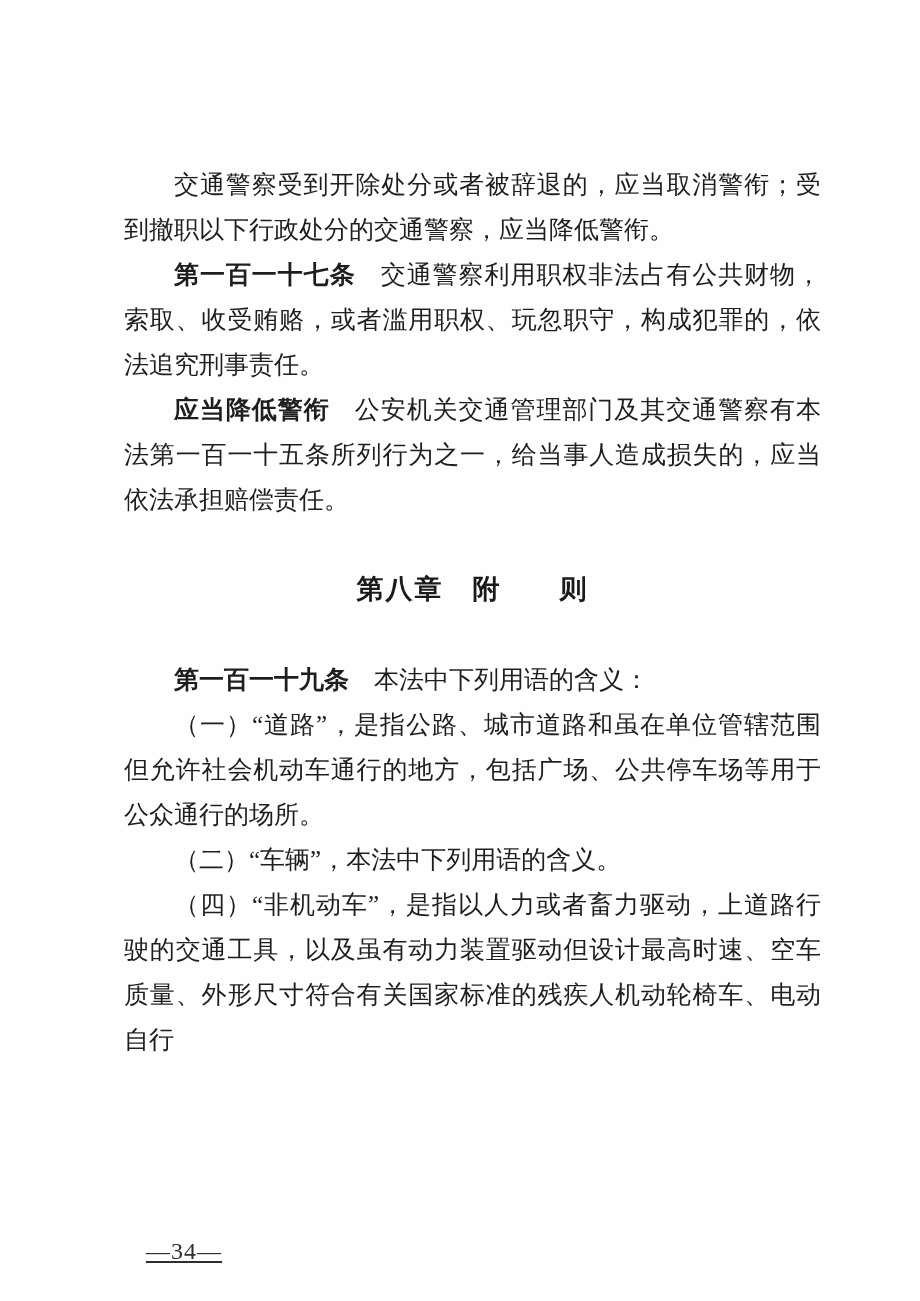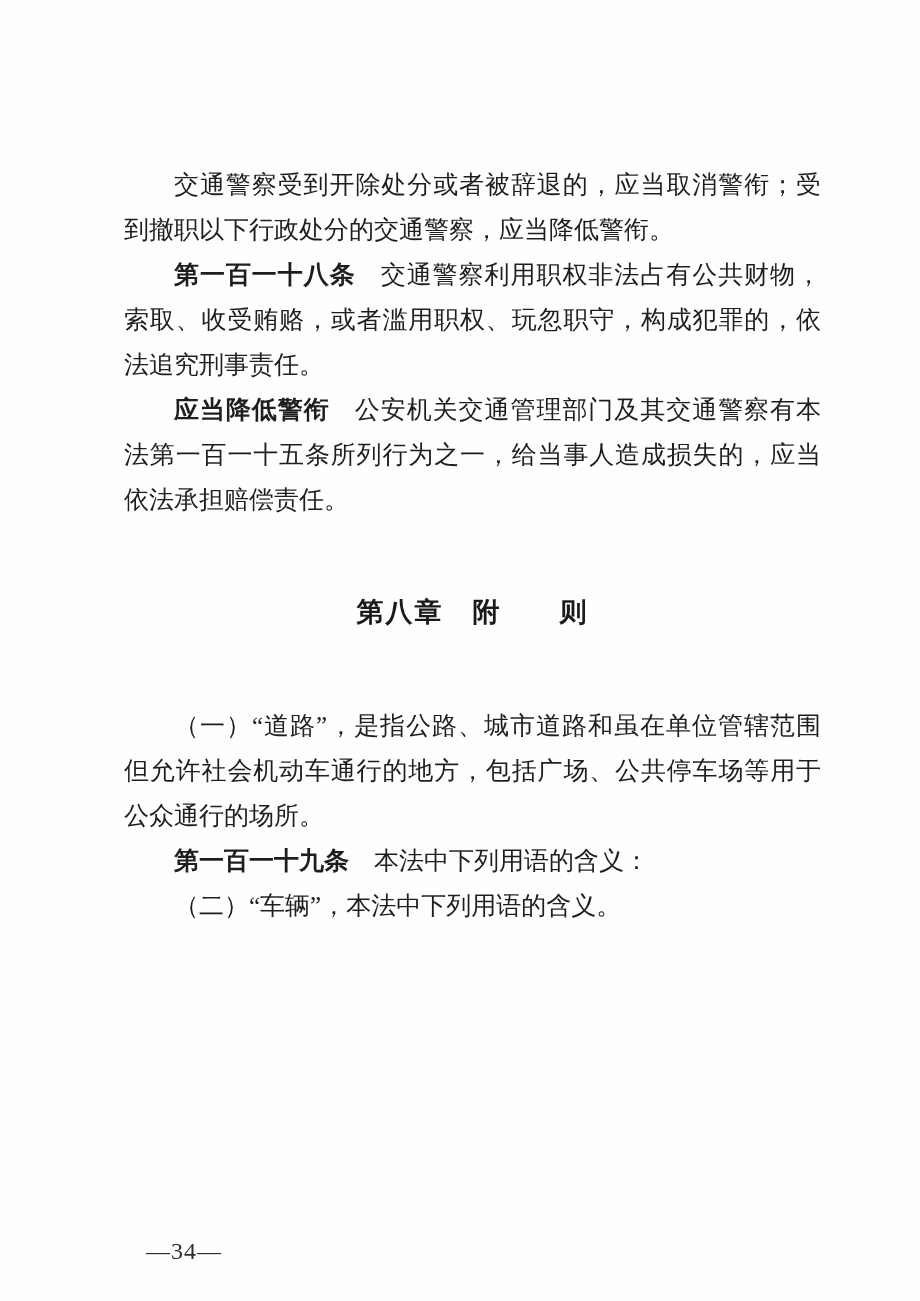--- a/index.html
+++ b/index.html
@@ -32,59 +32,61 @@
   .para {
     margin: 0;
     text-indent: 2em;
   }
   .article-label {
     font-weight: 700;
     font-family: "Liberation Sans", sans-serif;
     margin-right: 1em;
   }
   .chapter {
-    margin: 68px 0;
+    margin: 45px 0;
     font-size: 27px;
     line-height: 45px;
     font-weight: 700;
     text-align: center;
     text-indent: 0;
     font-family: "Liberation Sans", sans-serif;
     letter-spacing: 2px;
     color: #1a1a1a;
   }
   .page-number {
     position: absolute;
     left: 146px;
     top: 1236px;
     font-size: 24px;
     line-height: 30px;
     color: #2e2e2e;
     letter-spacing: 1px;
     font-family: "Liberation Serif", serif;
+    text-decoration: underline;
   }
 </style>
 </head>
 <body>
 
 <div class="page">
   <main class="content">
 
     <p class="para">交通警察受到开除处分或者被辞退的，应当取消警衔；受到撤职以下行政处分的交通警察，应当降低警衔。</p>
 
-    <p class="para"><b class="article-label">第一百一十八条</b><span>交通警察利用职权非法占有公共财物，索取、收受贿赂，或者滥用职权、玩忽职守，构成犯罪的，依法追究刑事责任。</span></p>
+    <p class="para"><b class="article-label">第一百一十七条</b><span>交通警察利用职权非法占有公共财物，索取、收受贿赂，或者滥用职权、玩忽职守，构成犯罪的，依法追究刑事责任。</span></p>
 
     <p class="para"><b class="article-label">应当降低警衔</b><span>公安机关交通管理部门及其交通警察有本法第一百一十五条所列行为之一，给当事人造成损失的，应当依法承担赔偿责任。</span></p>
 
     <h2 class="chapter">第八章　附　　则</h2>
 
+    <p class="para"><b class="article-label">第一百一十九条</b><span>本法中下列用语的含义：</span></p>
+
     <p class="para">（一）“道路”，是指公路、城市道路和虽在单位管辖范围但允许社会机动车通行的地方，包括广场、公共停车场等用于公众通行的场所。</p>
-
-    <p class="para"><b class="article-label">第一百一十九条</b><span>本法中下列用语的含义：</span></p>
 
     <p class="para">（二）“车辆”，本法中下列用语的含义。</p>
 
 
+    <p class="para">（四）“非机动车”，是指以人力或者畜力驱动，上道路行驶的交通工具，以及虽有动力装置驱动但设计最高时速、空车质量、外形尺寸符合有关国家标准的残疾人机动轮椅车、电动自行</p>
 
   </main>
 
   <footer class="page-number">—34—</footer>
 </div>
 
 </body></html>

